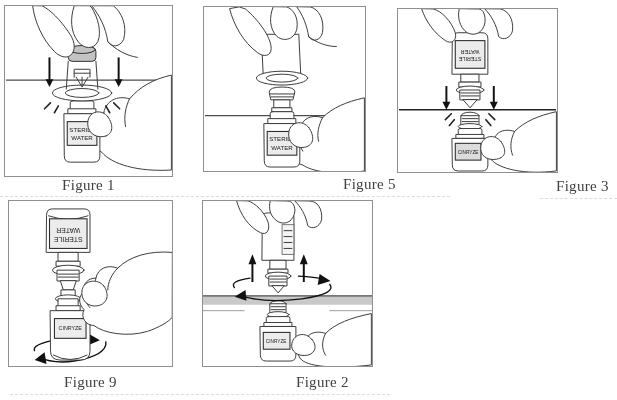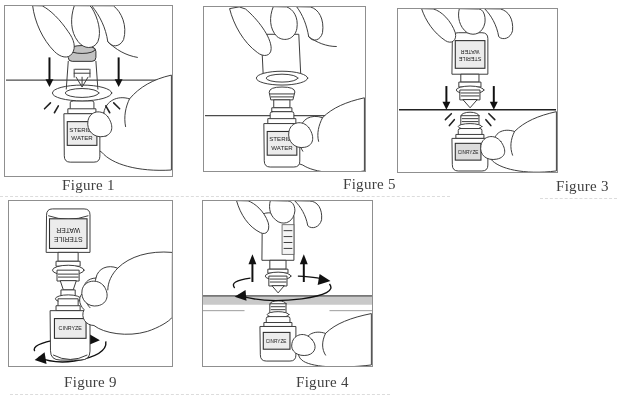--- a/index.html
+++ b/index.html
@@ -301,19 +301,19 @@
         <path class="arrow" style="stroke-width:1.4" d="M96,76 Q120,77 126,81"></path>
         <polygon class="arrowhead" points="118,74 129,81 116,85"></polygon>
       </g>
     </svg>
   </div>
 
   <div class="caption" style="left:4px;top:177px;width:169px;text-align:center;">Figure 1</div>
   <div class="caption" style="left:343px;top:176px;">Figure 5</div>
   <div class="caption" style="left:556px;top:178px;">Figure 3</div>
   <div class="caption" style="left:8px;top:374px;width:165px;text-align:center;">Figure 9</div>
-  <div class="caption" style="left:296px;top:374px;">Figure 4</div>
+  <div class="caption" style="left:296px;top:374px;">Figure 2</div>
 
   <div class="artifact" style="left:0;top:196px;width:450px;"></div>
   <div class="artifact" style="left:540px;top:198px;width:77px;"></div>
   <div class="artifact" style="left:10px;top:394px;width:380px;"></div>
 
 </div>
 
 </body></html>

